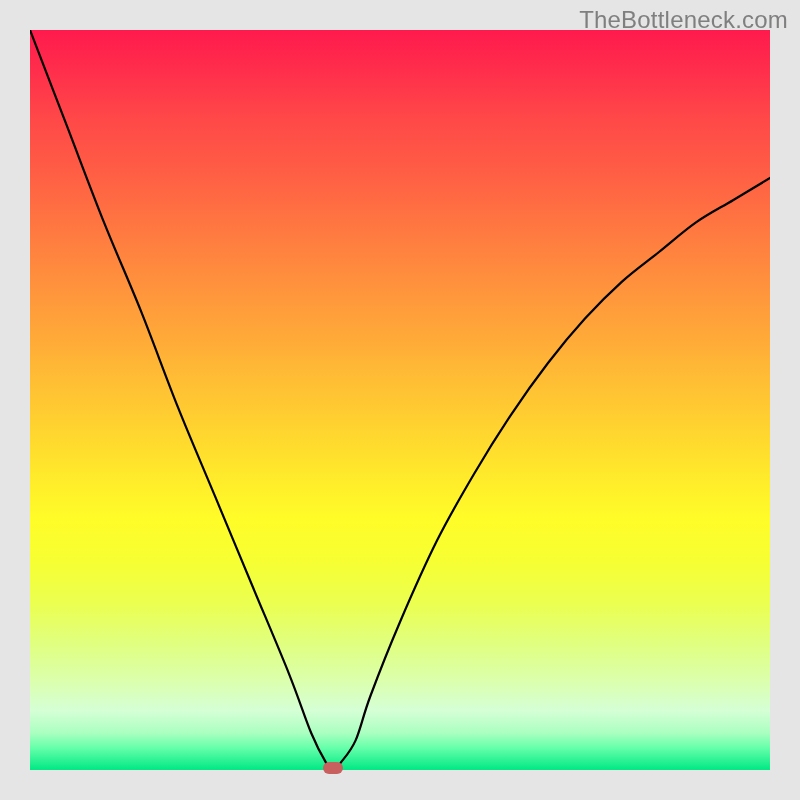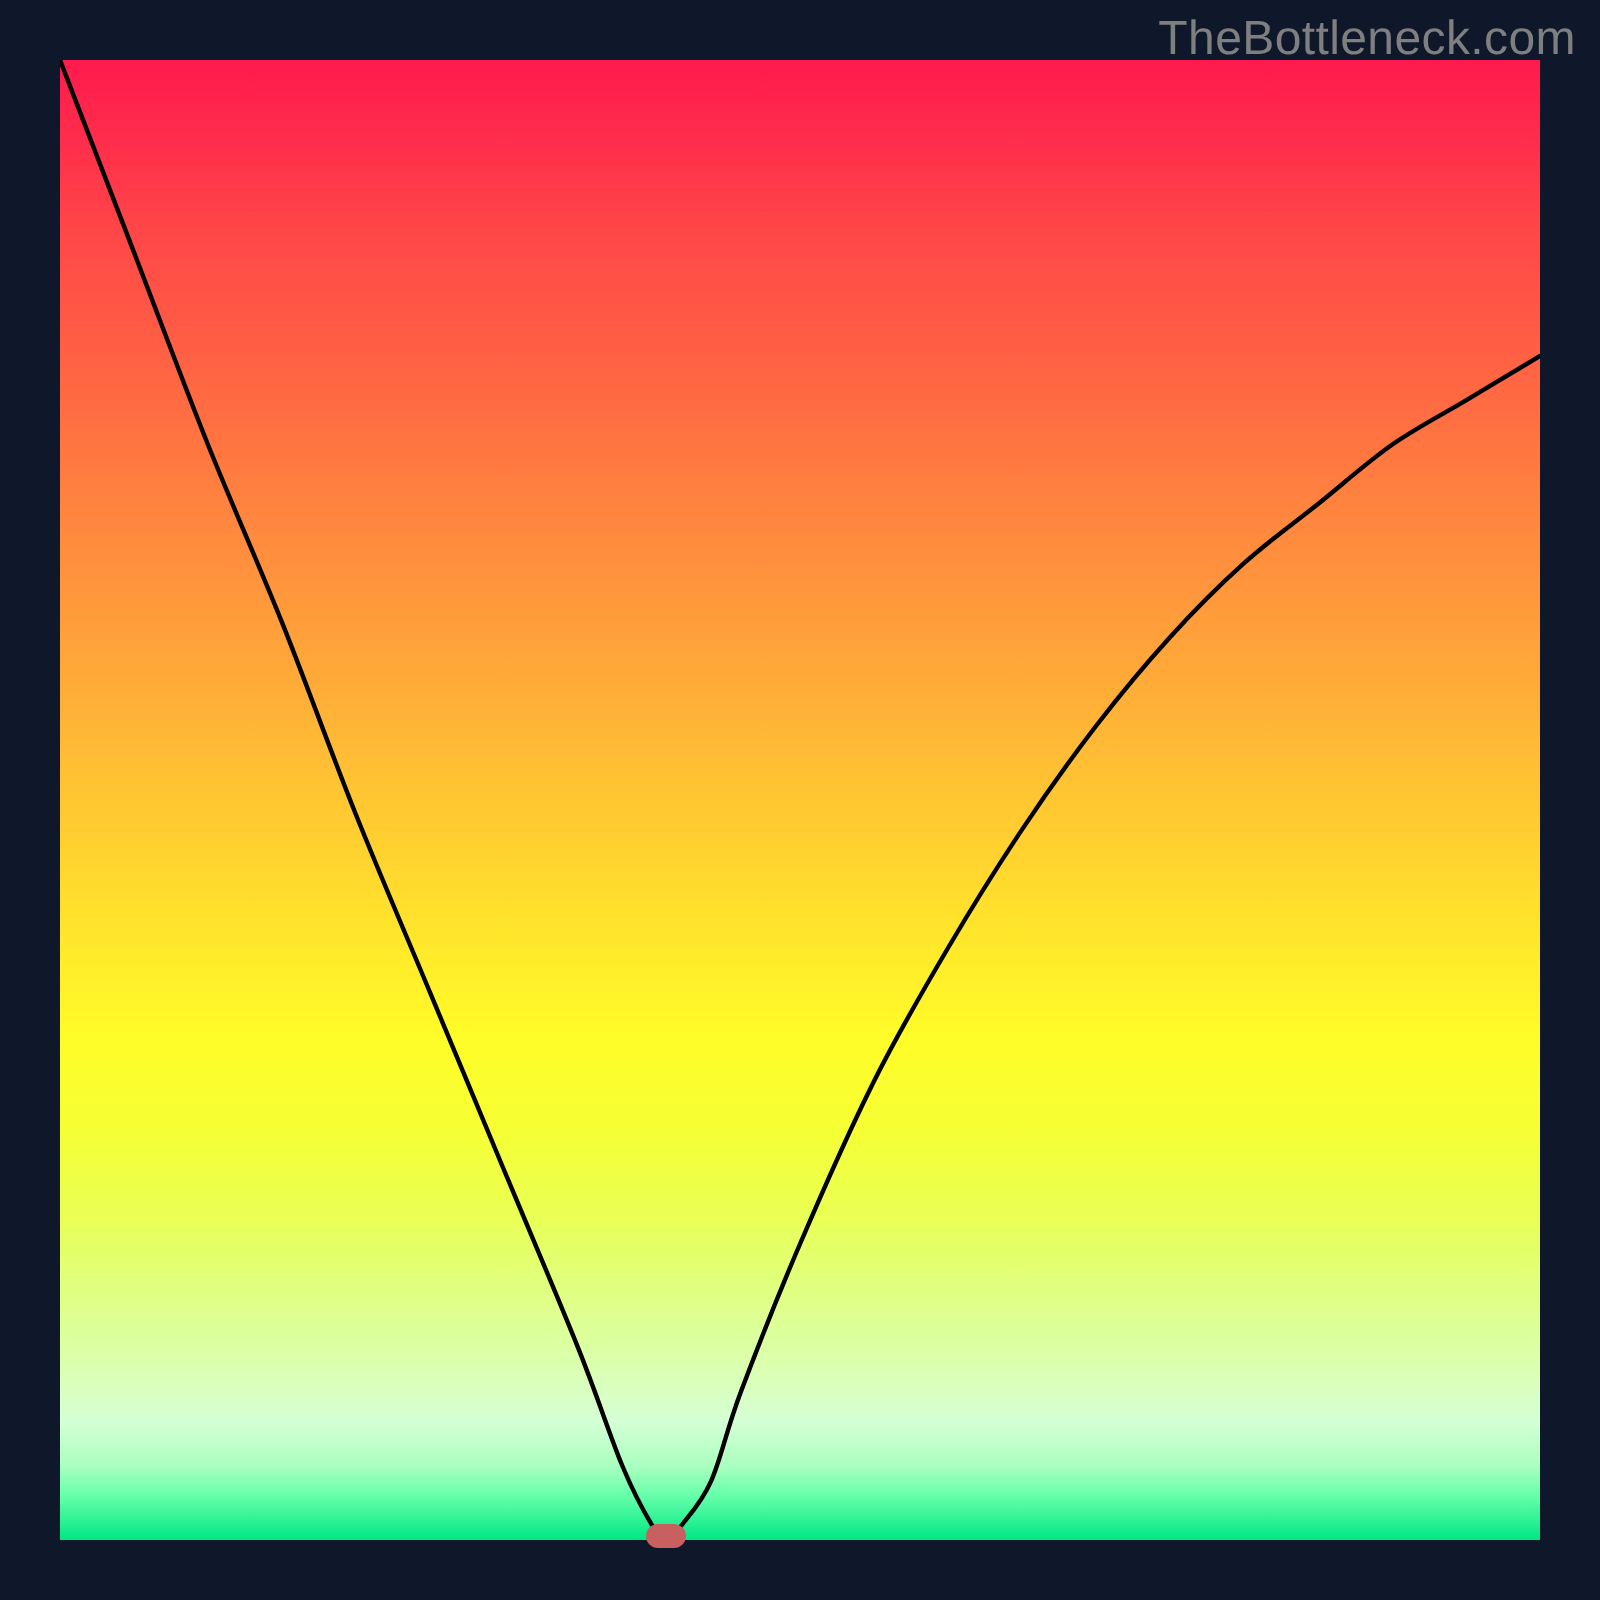--- a/index.html
+++ b/index.html
@@ -1,20 +1,20 @@
 <!DOCTYPE html>
 <html><head>
 <meta charset="utf-8">
 <style>
   * { margin: 0; padding: 0; box-sizing: border-box; }
   html, body { width: 800px; height: 800px; overflow: hidden; }
   .frame {
     width: 800px;
     height: 800px;
-    background: #0f172a;
+    background: #e5e5e5;
     position: relative;
   }
   .plot-area {
     position: absolute;
     left: 30px;
     top: 30px;
     width: 740px;
     height: 740px;
     background: linear-gradient(to bottom,
       #ff1a4d 0%,

